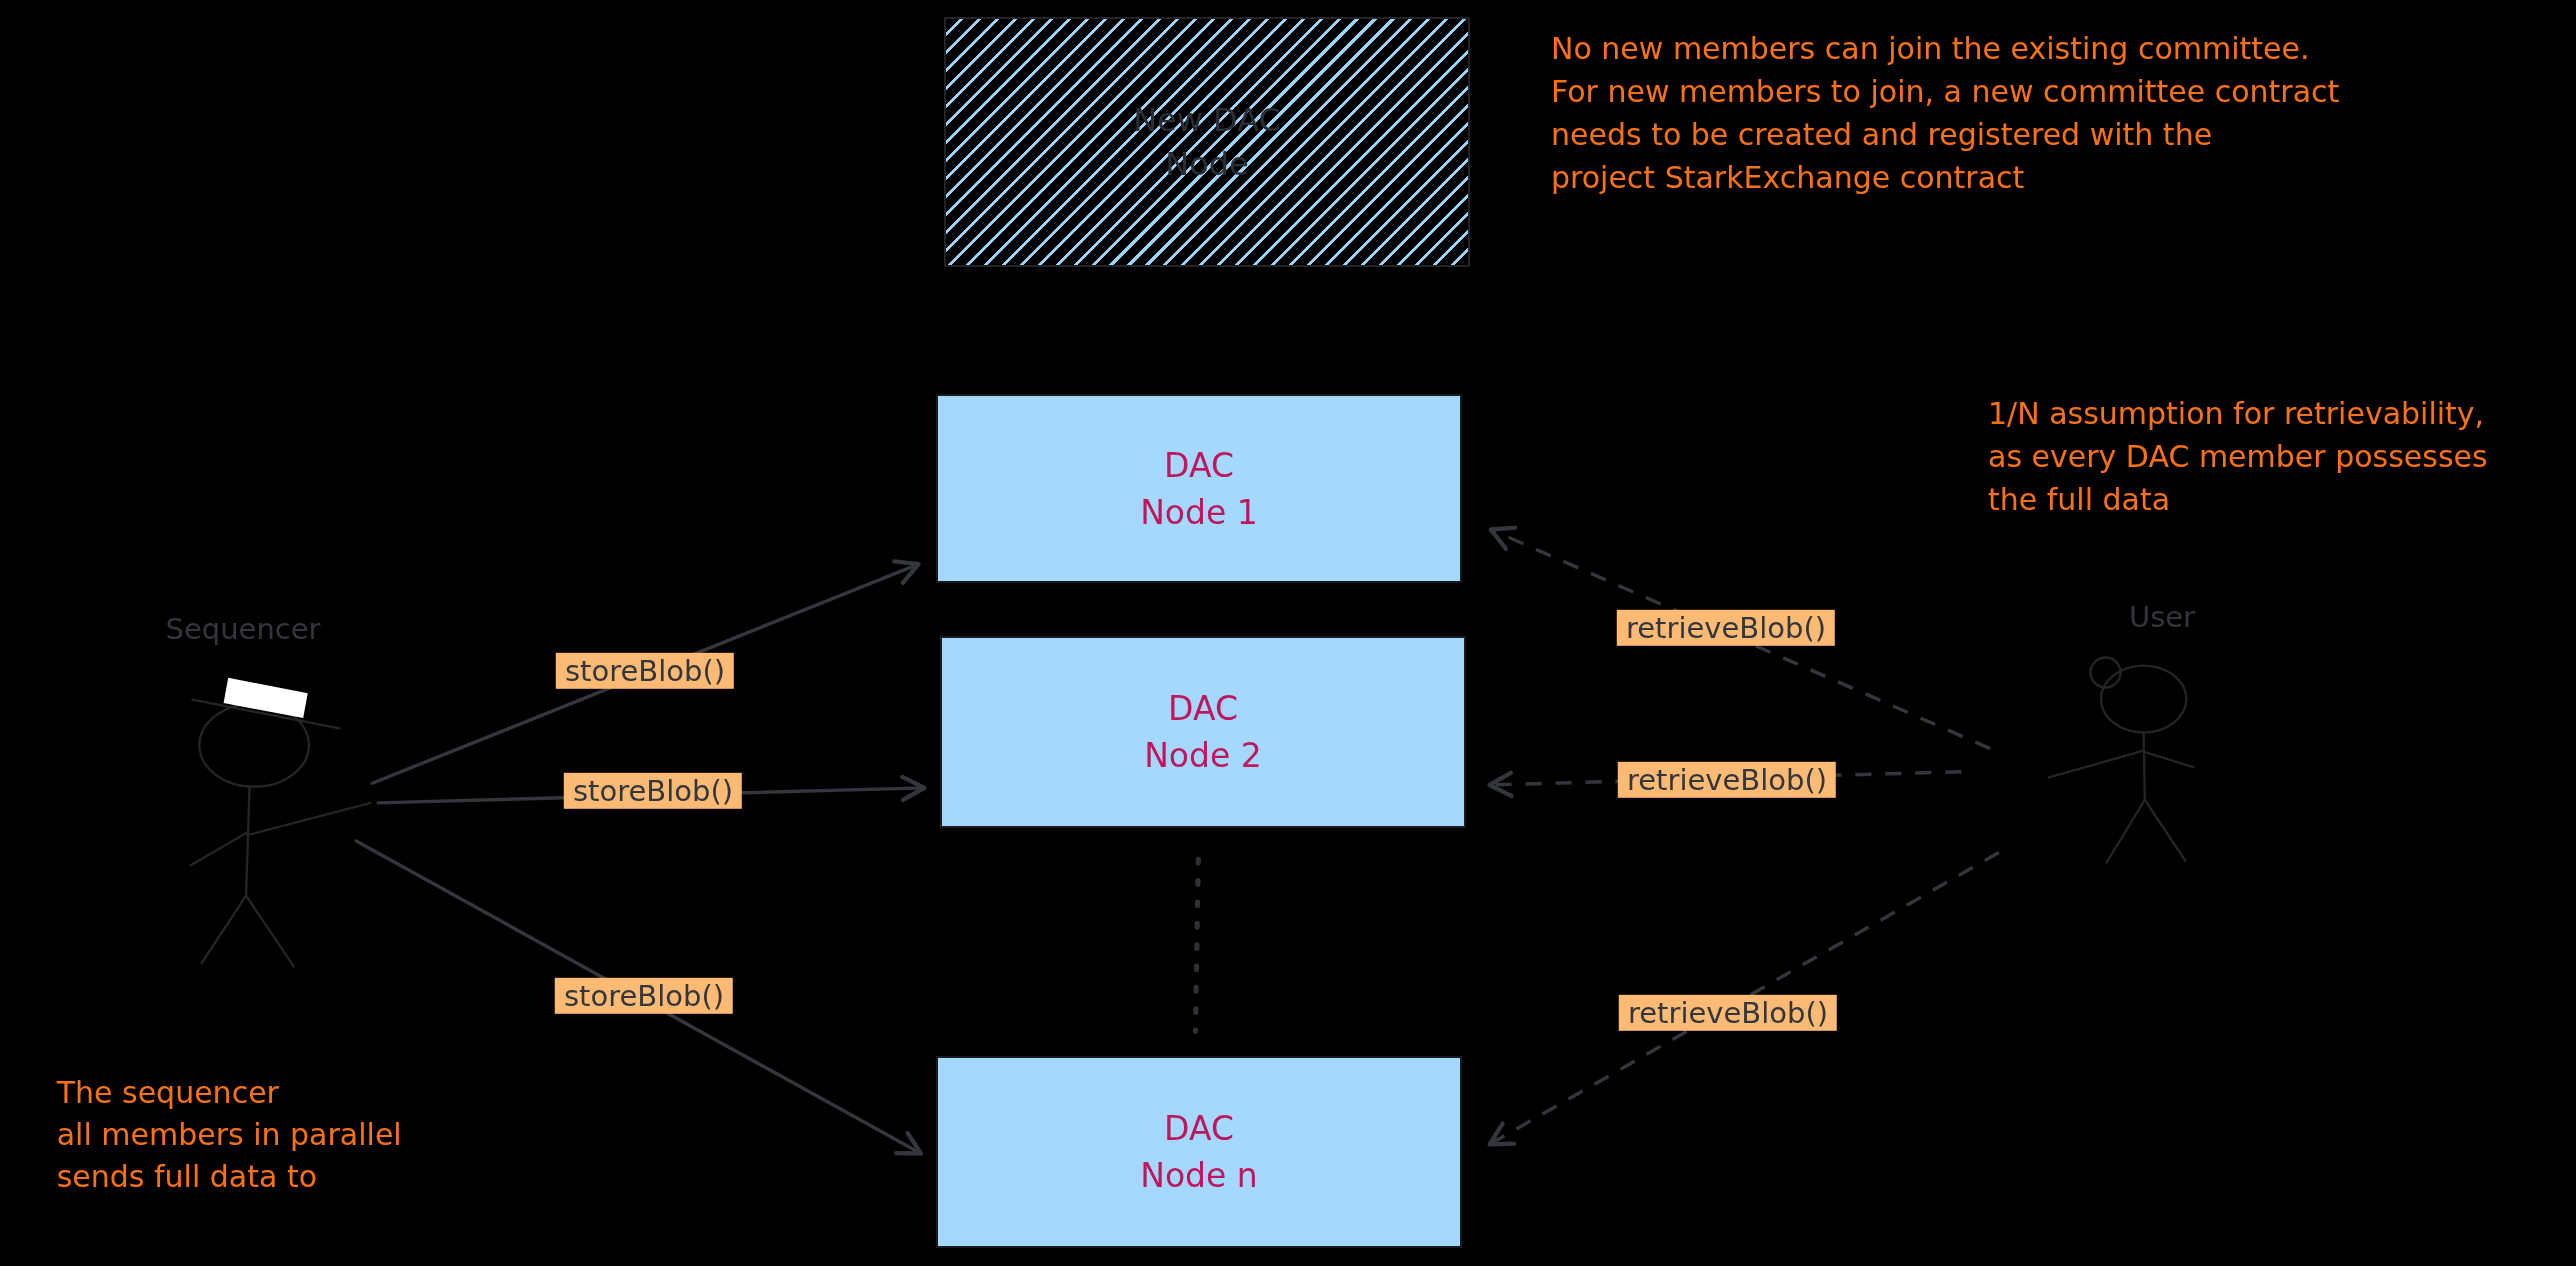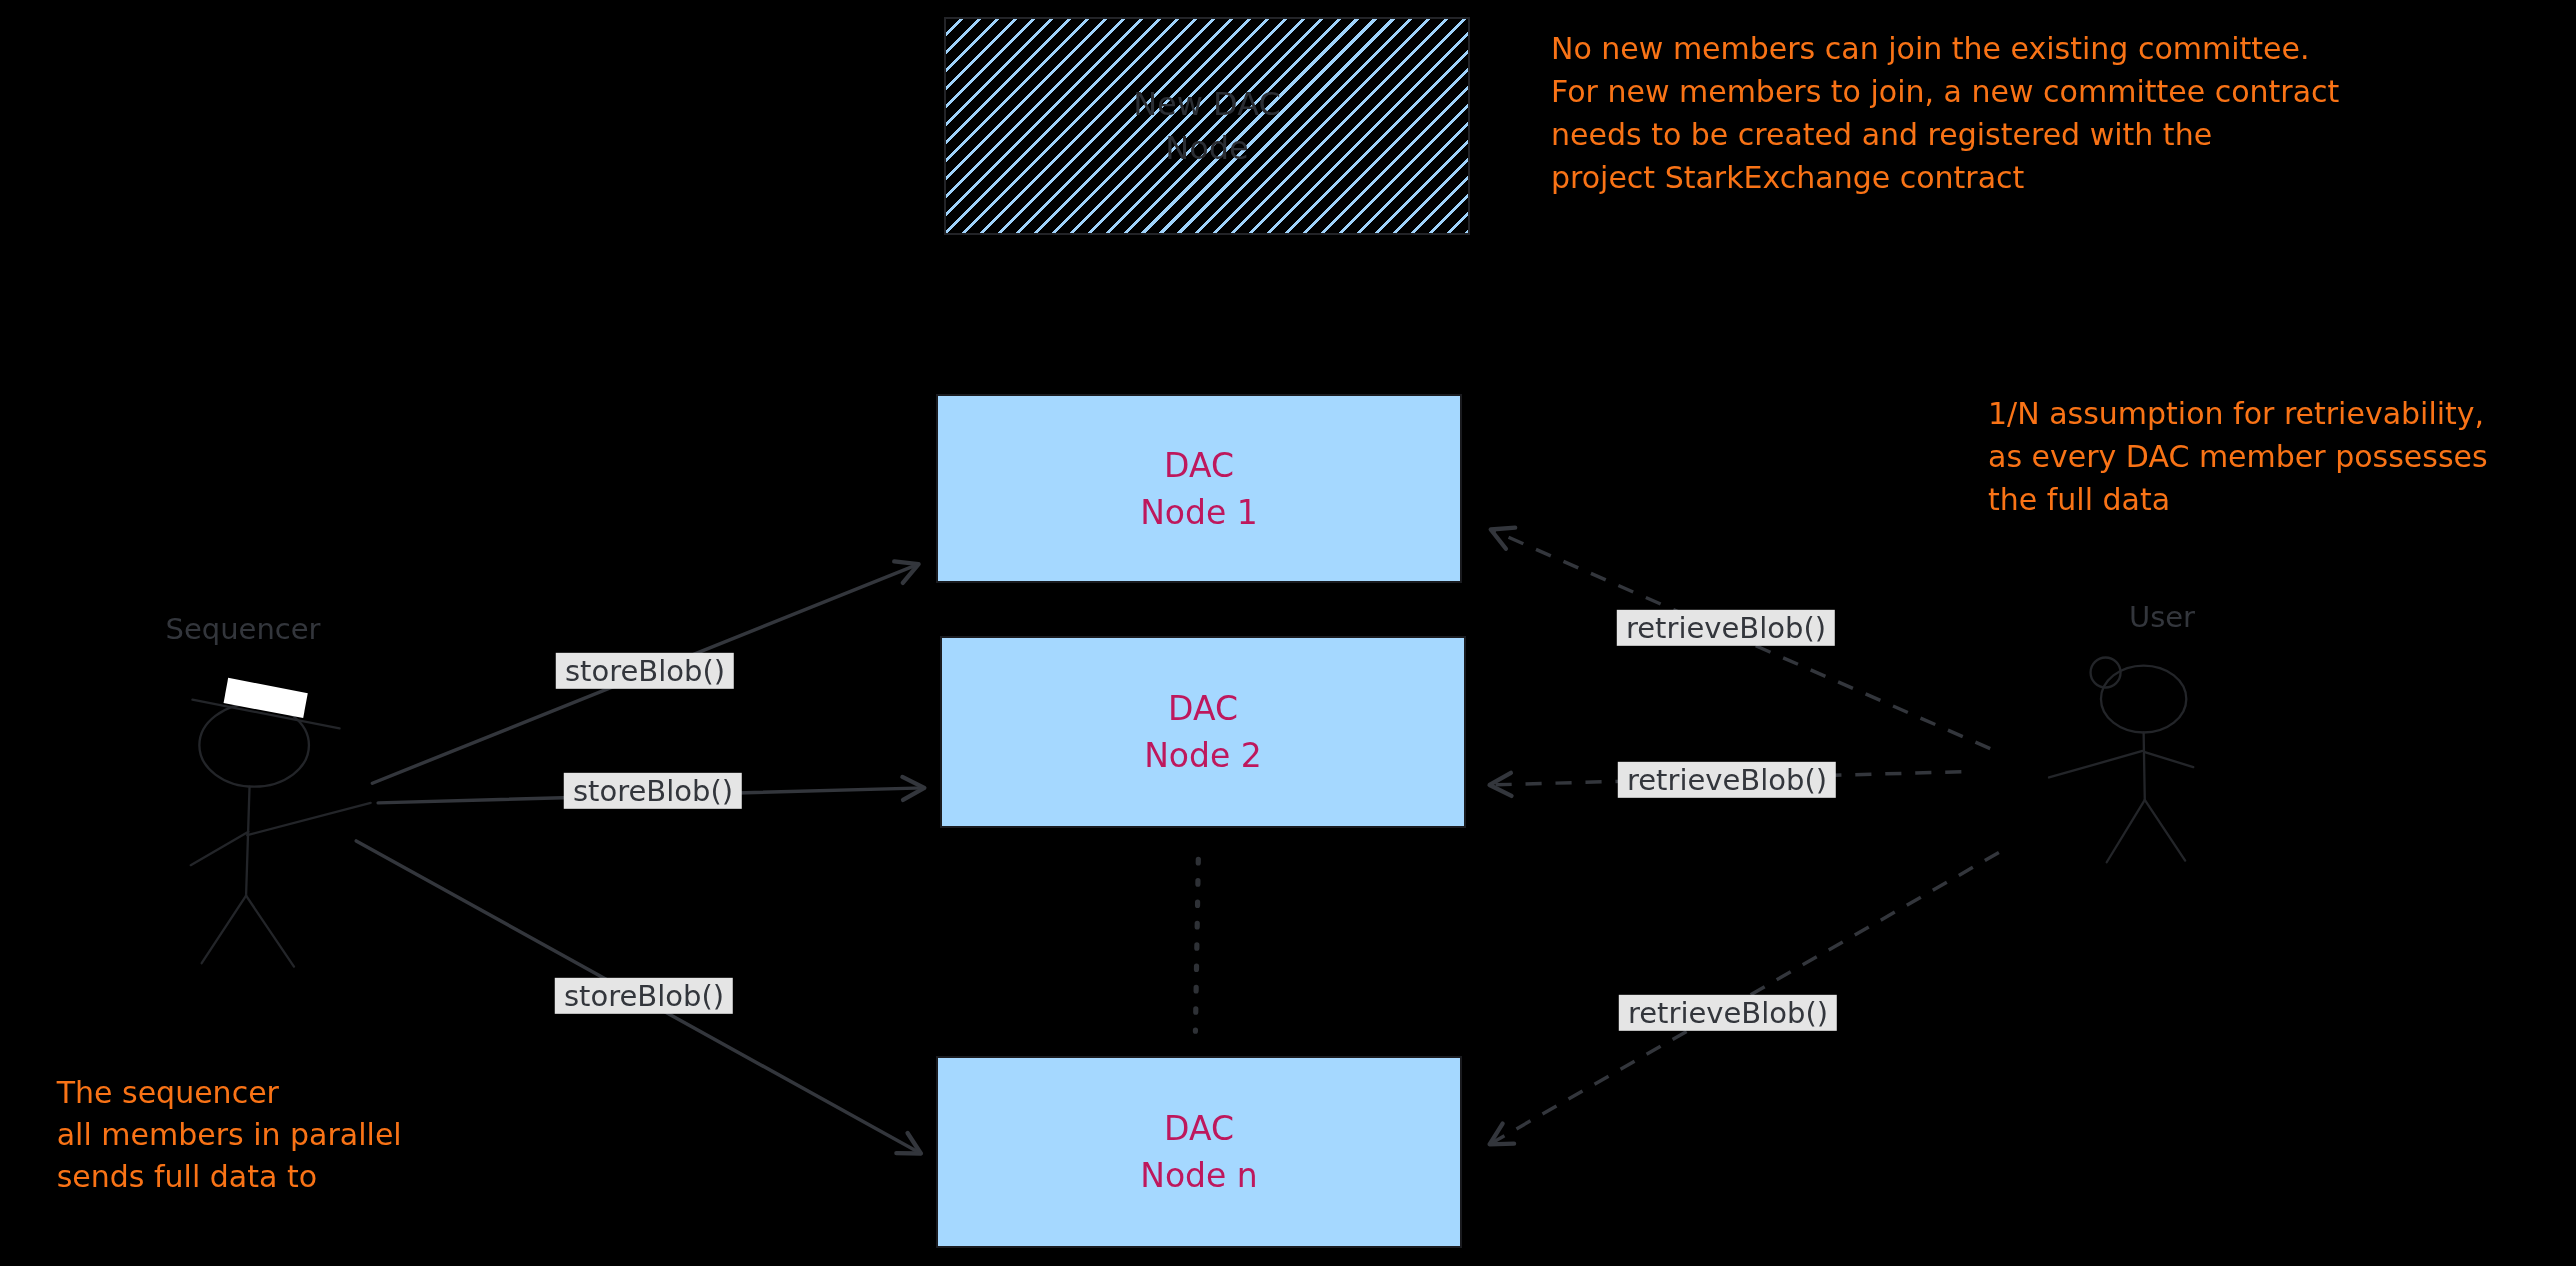--- a/index.html
+++ b/index.html
@@ -22,21 +22,21 @@
     color:#be185d;
     font-size:33px;line-height:47px;
     text-align:center;
   }
   .node-box.hatched{
     background:repeating-linear-gradient(135deg,#000 0px,#000 9.8px,#9fd2fa 9.8px,#9fd2fa 12.7px);
     border-color:#232428;
     color:#2b2e34;
     font-size:32px;line-height:44px;
   }
-  #box-new-dac{left:944px;top:17.3px;width:526px;height:218px;}
+  #box-new-dac{left:944px;top:17.3px;width:526px;height:250px;}
   #box-node1 {left:936px;top:394px;width:526px;height:189px;}
   #box-node2 {left:940px;top:636px;width:526px;height:192px;}
   #box-noden {left:936px;top:1056px;width:526px;height:192px;}
 
   
   .note{
     position:absolute;z-index:3;
     color:#f97316;
     font-size:30px;line-height:43px;
     white-space:nowrap;
@@ -49,21 +49,21 @@
     position:absolute;z-index:3;
     color:#33363c;font-size:29px;white-space:nowrap;
     transform:translate(-50%,-50%);
   }
   #label-sequencer{left:243px;top:629px;}
   #label-user{left:2162px;top:617px;}
 
   .edge-label{
     position:absolute;z-index:3;
     color:#33363c;font-size:29px;white-space:nowrap;
-    background:#e5e5e5;padding:1.2px 9.2px;
+    background:#fdba74;padding:1.2px 9.2px;
     transform:translate(-50%,-50%);
   }
   #store1{left:645px;top:671px;}
   #store2{left:653px;top:791px;}
   #store3{left:644px;top:996px;}
   #retrieve1{left:1726px;top:628px;}
   #retrieve2{left:1727px;top:780px;}
   #retrieve3{left:1728px;top:1013px;}
 </style>
 </head>

